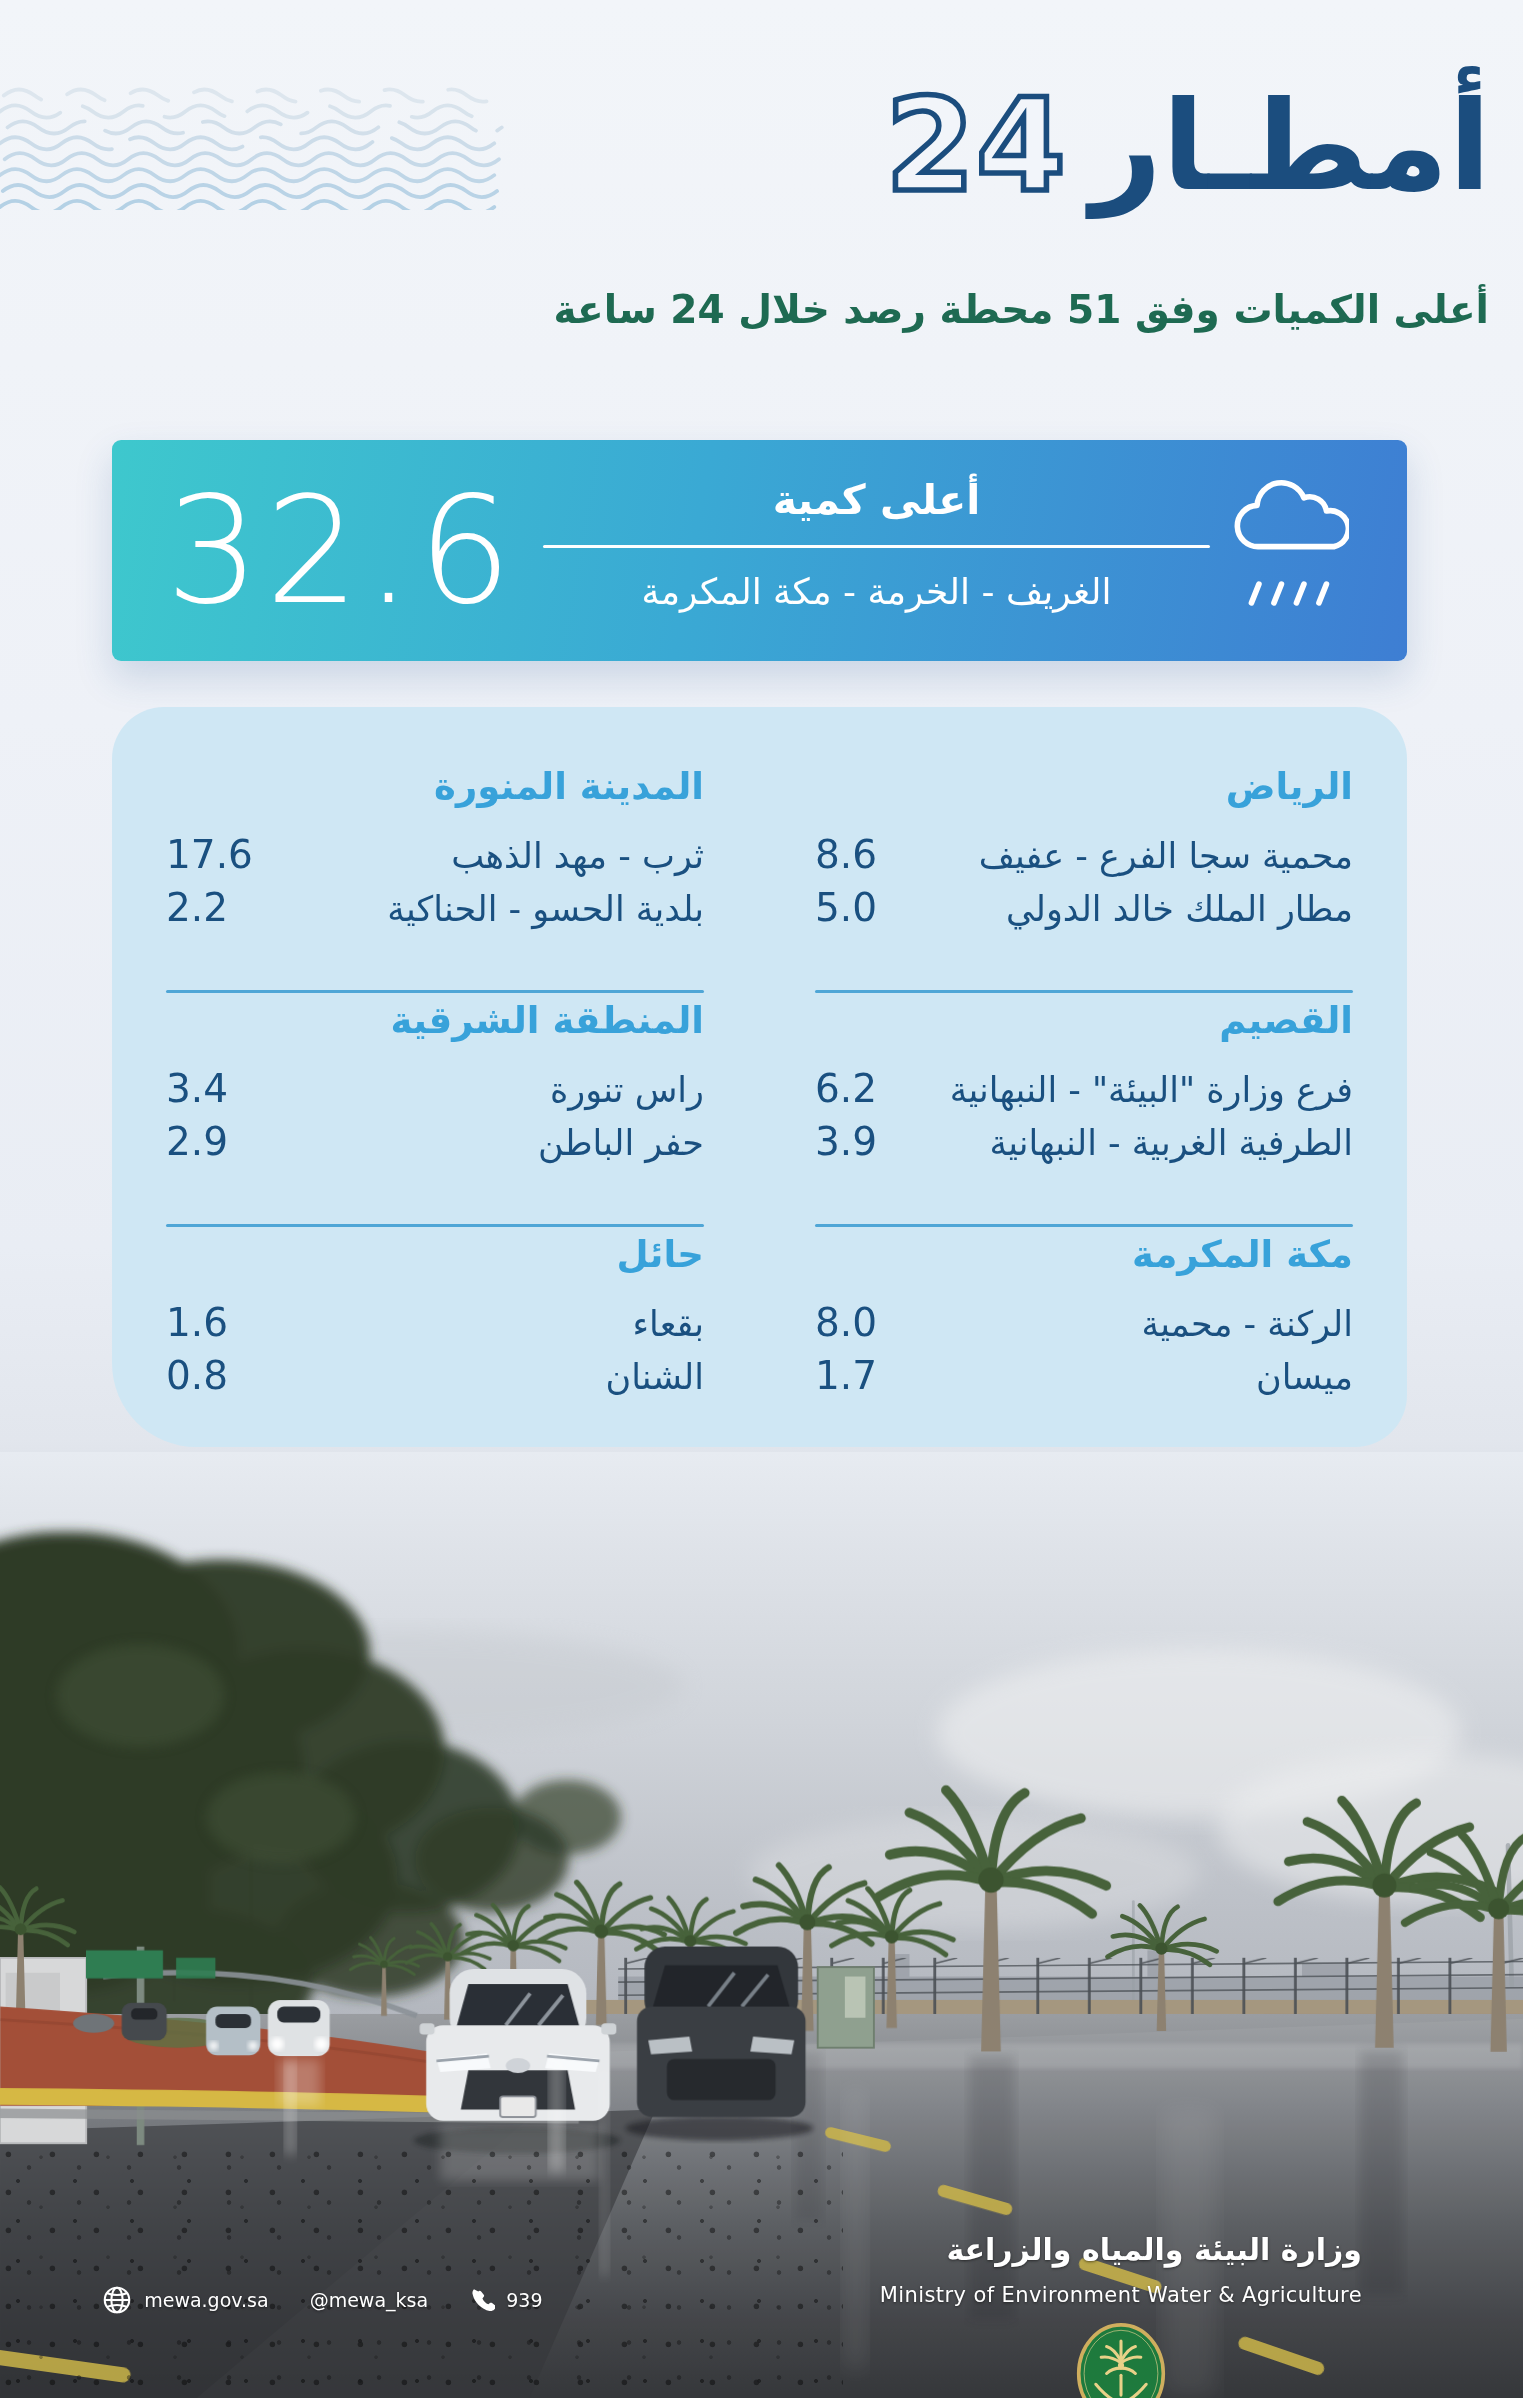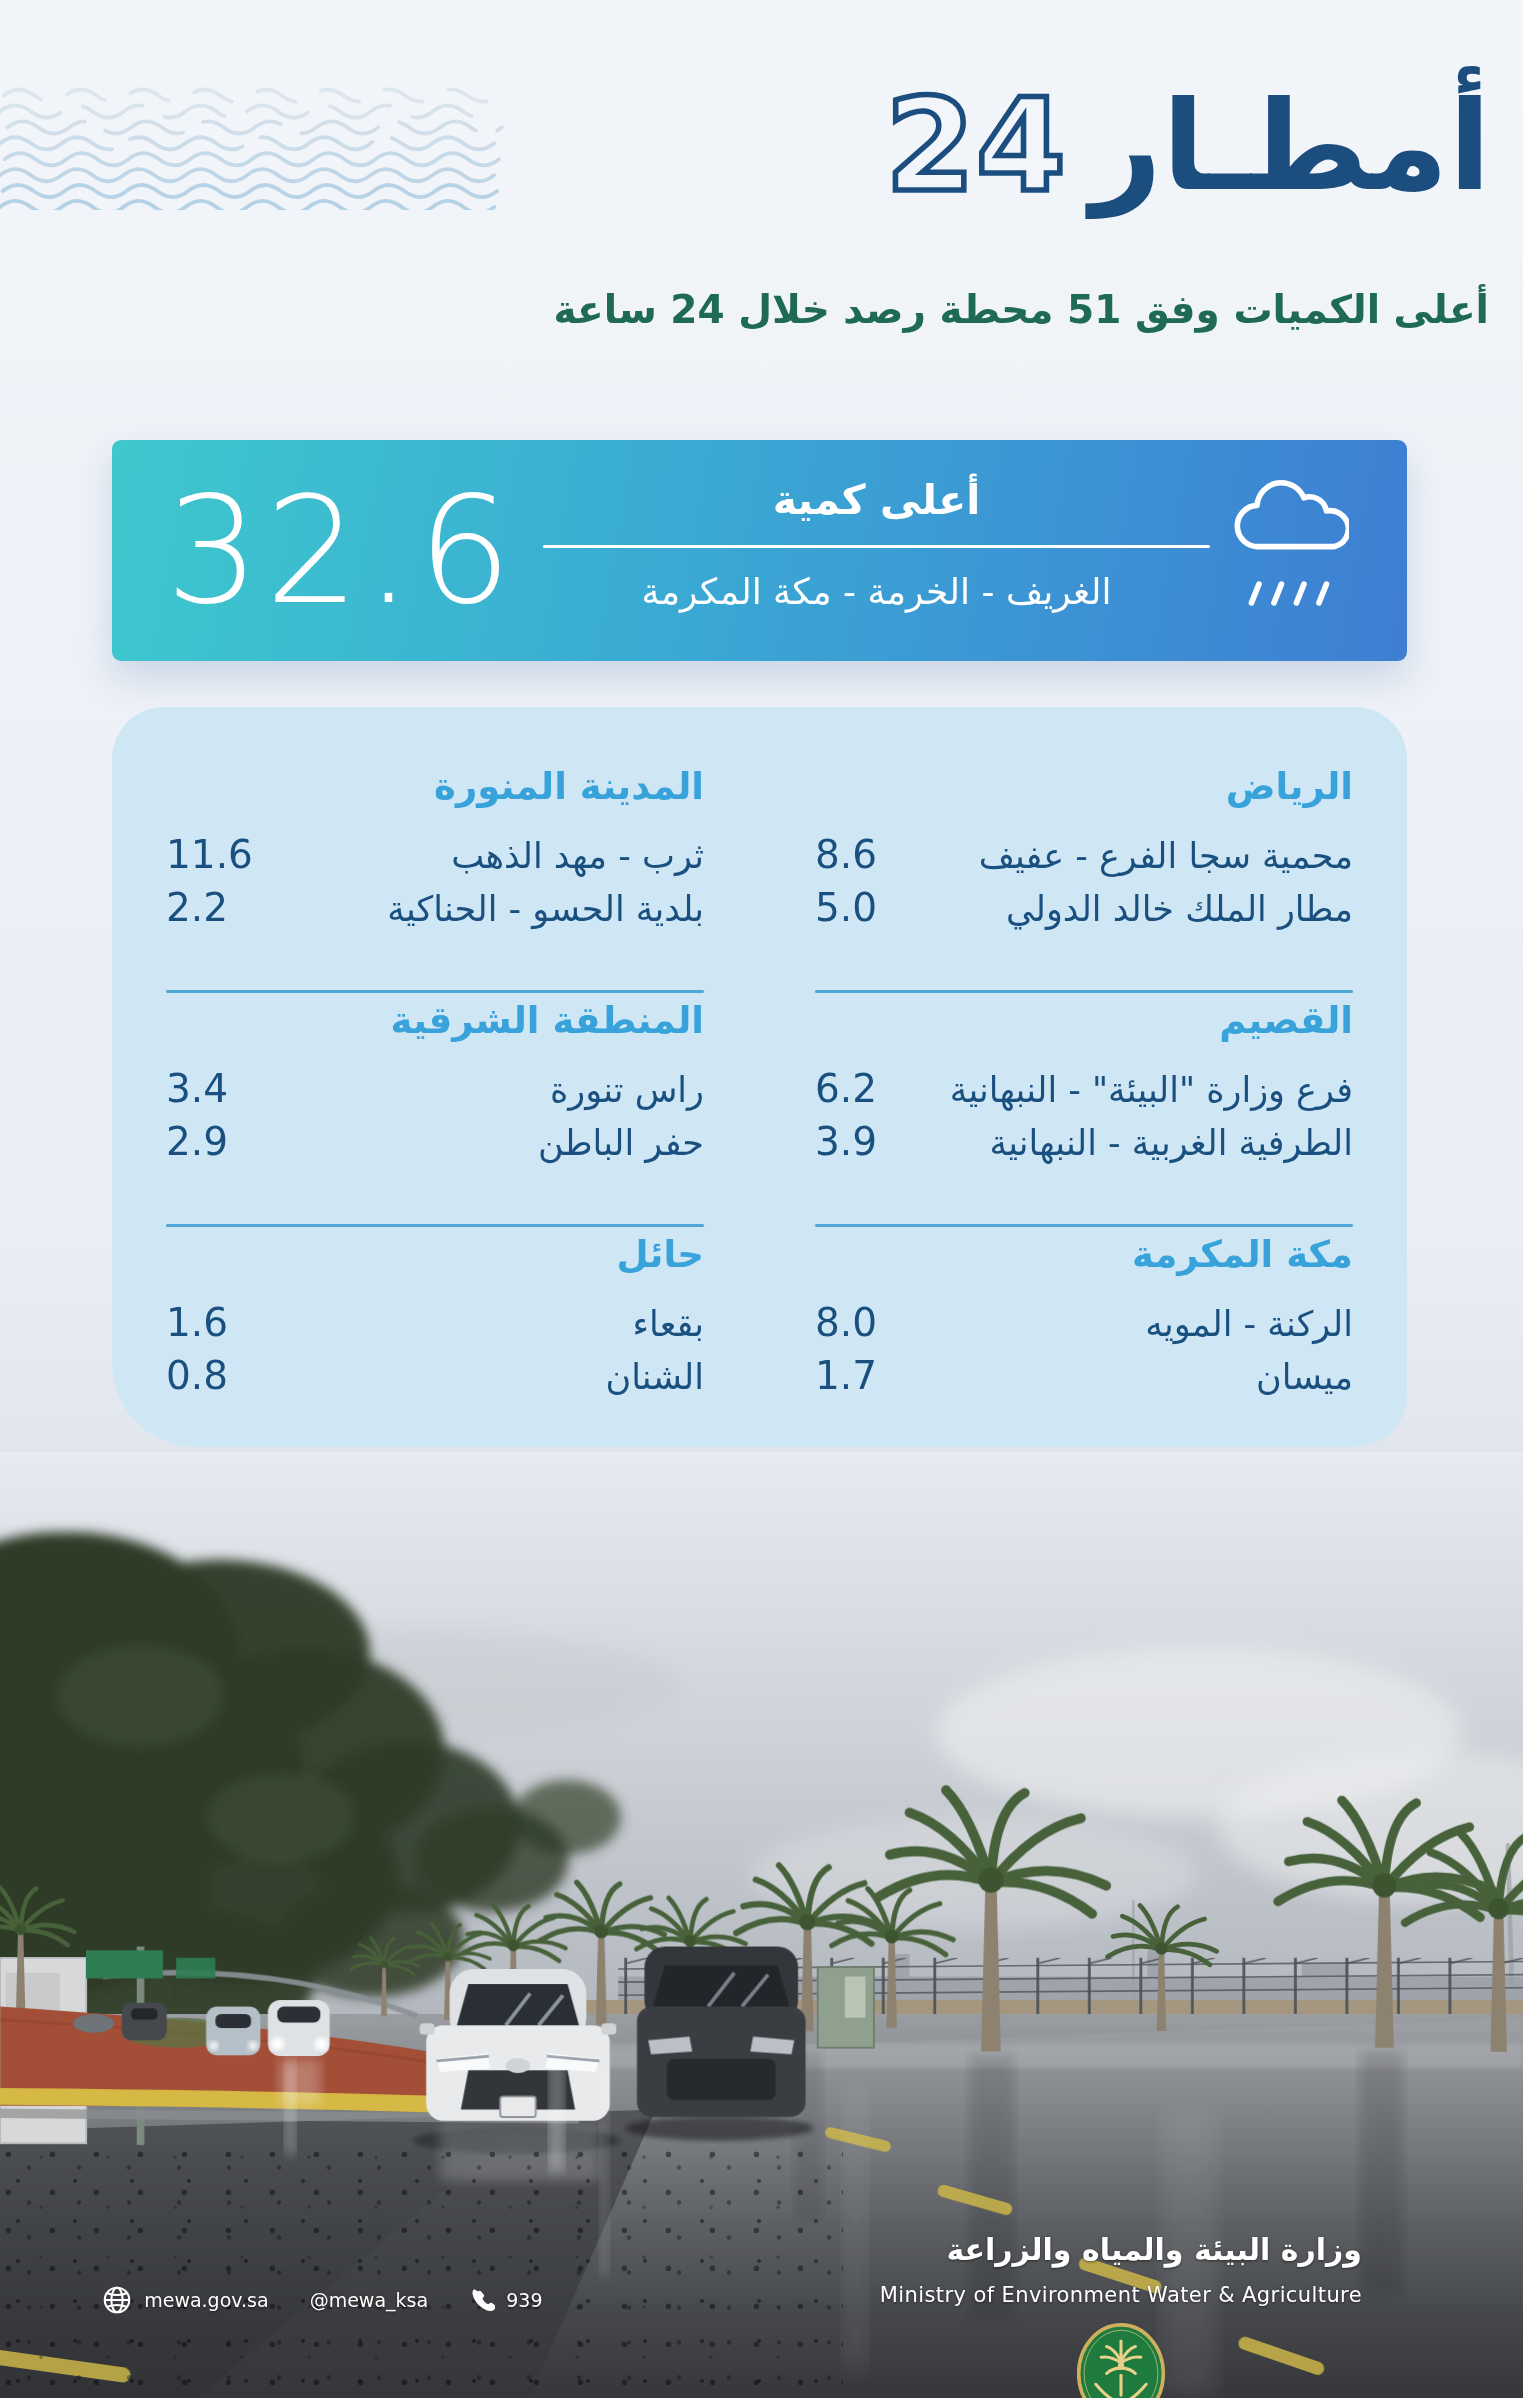--- a/index.html
+++ b/index.html
@@ -116,21 +116,21 @@
         <div class="row">
           <span class="st-name">مطار الملك خالد الدولي</span>
           <span class="st-val">5.0</span>
         </div>
         <div class="divider"></div>
       </div>
       <div class="sec">
         <div class="sec-h">المدينة المنورة</div>
         <div class="row">
           <span class="st-name">ثرب - مهد الذهب</span>
-          <span class="st-val">11.6</span>
+          <span class="st-val">17.6</span>
         </div>
         <div class="row">
           <span class="st-name">بلدية الحسو - الحناكية</span>
           <span class="st-val">2.2</span>
         </div>
         <div class="divider"></div>
       </div>
       <div class="sec">
         <div class="sec-h">القصيم</div>
         <div class="row">
@@ -151,21 +151,21 @@
         </div>
         <div class="row">
           <span class="st-name">حفر الباطن</span>
           <span class="st-val">2.9</span>
         </div>
         <div class="divider"></div>
       </div>
       <div class="sec">
         <div class="sec-h">مكة المكرمة</div>
         <div class="row">
-          <span class="st-name">الركنة - المويه</span>
+          <span class="st-name">الركنة - محمية</span>
           <span class="st-val">8.0</span>
         </div>
         <div class="row">
           <span class="st-name">ميسان</span>
           <span class="st-val">1.7</span>
         </div>
       </div>
       <div class="sec">
         <div class="sec-h">حائل</div>
         <div class="row">

